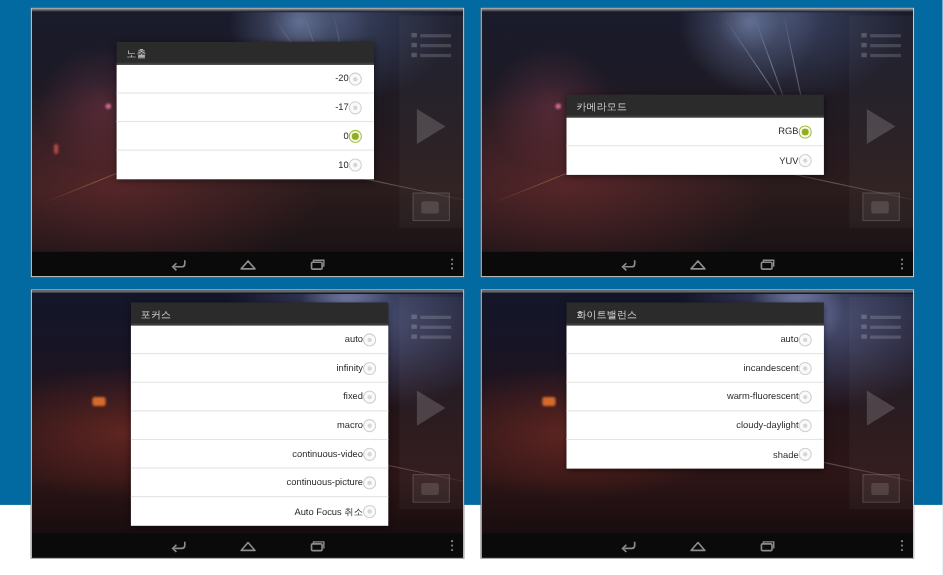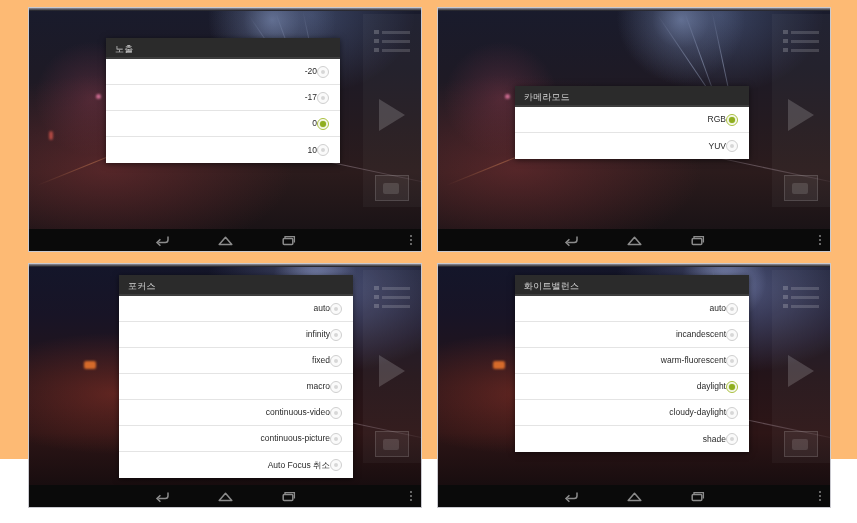--- a/index.html
+++ b/index.html
@@ -10,21 +10,21 @@
     height: 523px;
     background: #ffffff;
     font-family: "Liberation Sans", sans-serif;
     overflow: hidden;
   }
 
   .sheet {
     position: relative;
     width: 857px;
     height: 459px;
-    background: #fdba74;
+    background: #0369a1;
   }
 
   
   .tablet {
     position: absolute;
     background: #0b0b10;
     border: 1px solid #c9c9cf;
     overflow: hidden;
   }
   .tablet.p1 { left: 28px;  top: 7px;   width: 394px; height: 245px; }
@@ -520,24 +520,20 @@
         </div>
         <div class="opt">
           <span class="opt-label">incandescent</span>
           <span class="radio"></span>
         </div>
         <div class="opt">
           <span class="opt-label">warm-fluorescent</span>
           <span class="radio"></span>
         </div>
         <div class="opt">
-          <span class="opt-label">daylight</span>
-          <span class="radio on"></span>
-        </div>
-        <div class="opt">
           <span class="opt-label">cloudy-daylight</span>
           <span class="radio"></span>
         </div>
         <div class="opt">
           <span class="opt-label">shade</span>
           <span class="radio"></span>
         </div>
       </div>
     </div>
 

